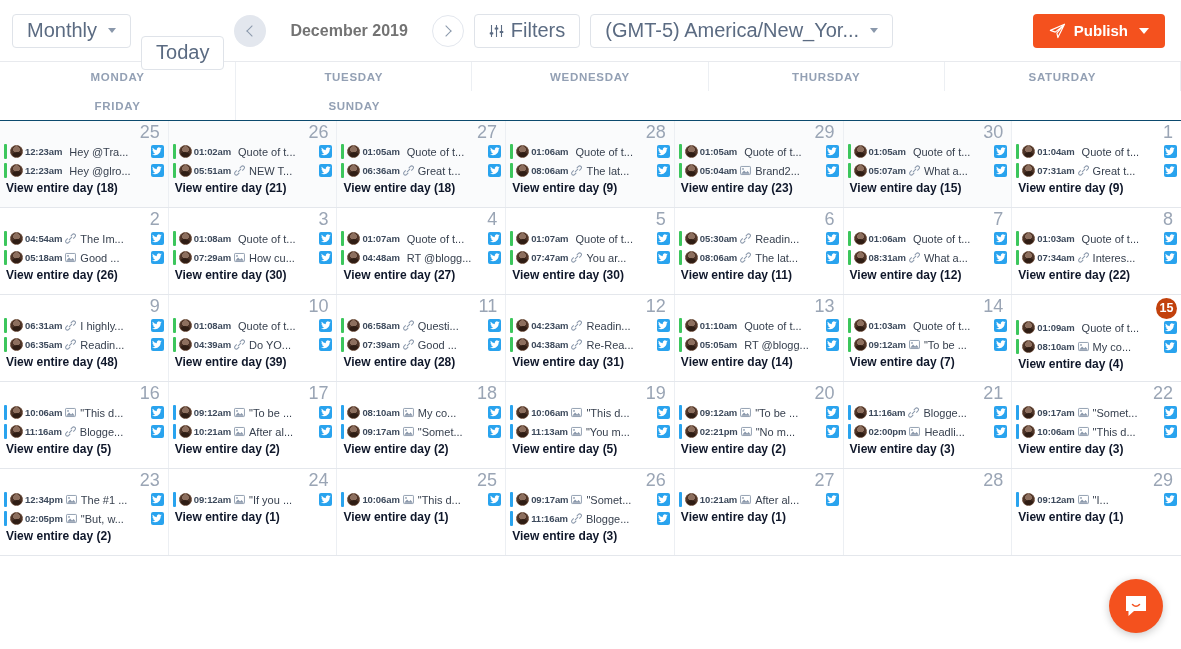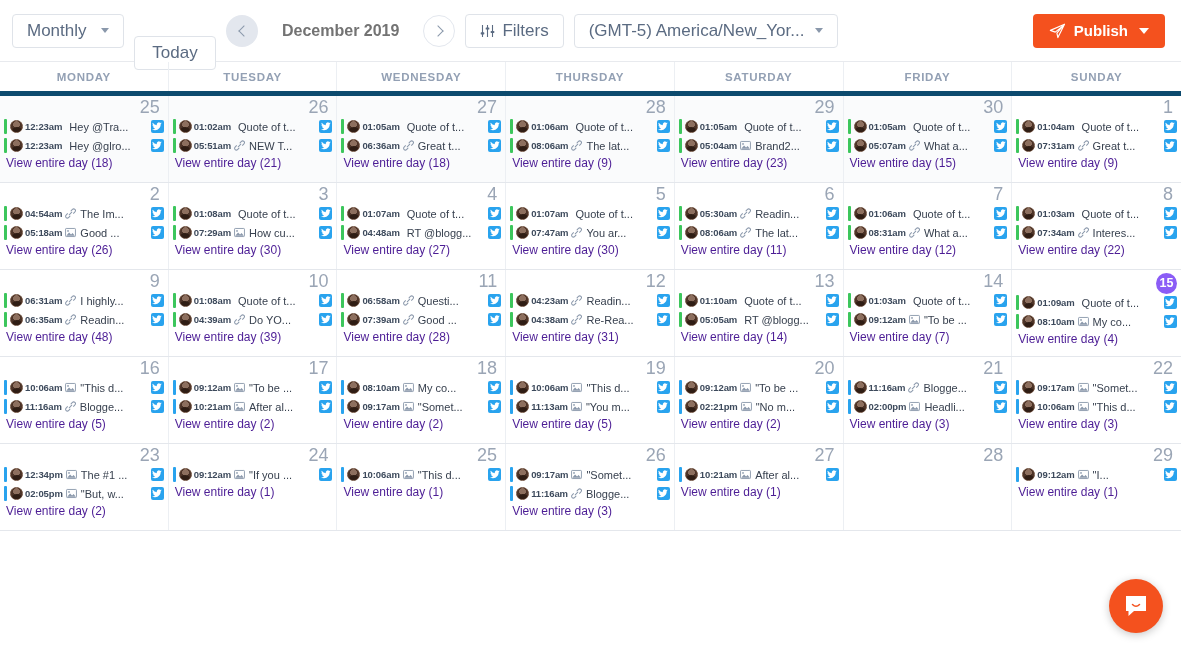--- a/index.html
+++ b/index.html
@@ -40,21 +40,21 @@
     gap: 10px;
   }
   .btn {
     background:#fff;
     border: 1px solid #dfe3e9;
     border-radius: 4px;
     height: 34px;
     display: flex; align-items: center; justify-content: center;
     gap: 7px;
     padding: 0 14px;
-    font-size: 17px;
+    font-size: 20px;
     color: #5b6b82;
     cursor: pointer;
     white-space: nowrap;
   }
   .btn .caret {
     width: 0; height: 0;
     border-left: 4.5px solid transparent;
     border-right: 4.5px solid transparent;
     border-top: 5px solid #8a98ab;
     margin-left: 4px;
@@ -94,23 +94,23 @@
     width:0;height:0;
     border-left:5px solid transparent;border-right:5px solid transparent;
     border-top:6px solid #ffffff; margin-left:3px;
   }
   .filters-icon, .plane-icon { display:block; }
 
   
   .cal { width: 1181px; }
   .dow-row {
     display: grid;
-    grid-template-columns: repeat(7, 1fr);
+    grid-template-columns: repeat(5, 1fr);
     background: #ffffff;
-    border-bottom: 5px solid #0c4a6e;
+    border-bottom: 1px solid #0c4a6e;
   }
   .dow {
     text-align: center;
     font-size: 11.5px;
     font-weight: 700;
     letter-spacing: 0.7px;
     color: #93a0b4;
     padding: 9px 0 8px;
     border-right: 1px solid #eceff3;
   }
@@ -134,21 +134,21 @@
     text-align: right;
     font-size: 18px;
     color: #9aa5b5;
     padding: 2px 4px 2px 0;
     line-height: 15px;
     height: 20px;
   }
   .daynum.today {
     display: inline-block;
     float: right;
-    background: #8b5cf6;
+    background: #c2410c;
     color: #fff;
     font-weight: 700;
     font-size: 12.5px;
     border-radius: 50%;
     width: 21px; height: 21px;
     line-height: 21px;
     text-align: center;
     padding: 0;
     margin-top: 1px;
   }
@@ -212,25 +212,26 @@
   .evt .tw {
     flex: 0 0 13px;
     width: 13px; height: 13px;
     border-radius: 2px;
     background: #29a3ee;
     margin-left: 3px;
     display: flex; align-items: center; justify-content: center;
   }
   .viewday {
     font-size: 12px;
-    color: #4c1d95;
+    color: #0f172a;
     padding-left: 2px;
     line-height: 15px;
     cursor: pointer;
     white-space: nowrap;
+    font-weight: bold;
   }
 
   
   .chat-fab {
     position: absolute;
     right: 18px; bottom: 16px;
     width: 54px; height: 54px;
     border-radius: 50%;
     background: #f4511e;
     display: flex; align-items: center; justify-content: center;

